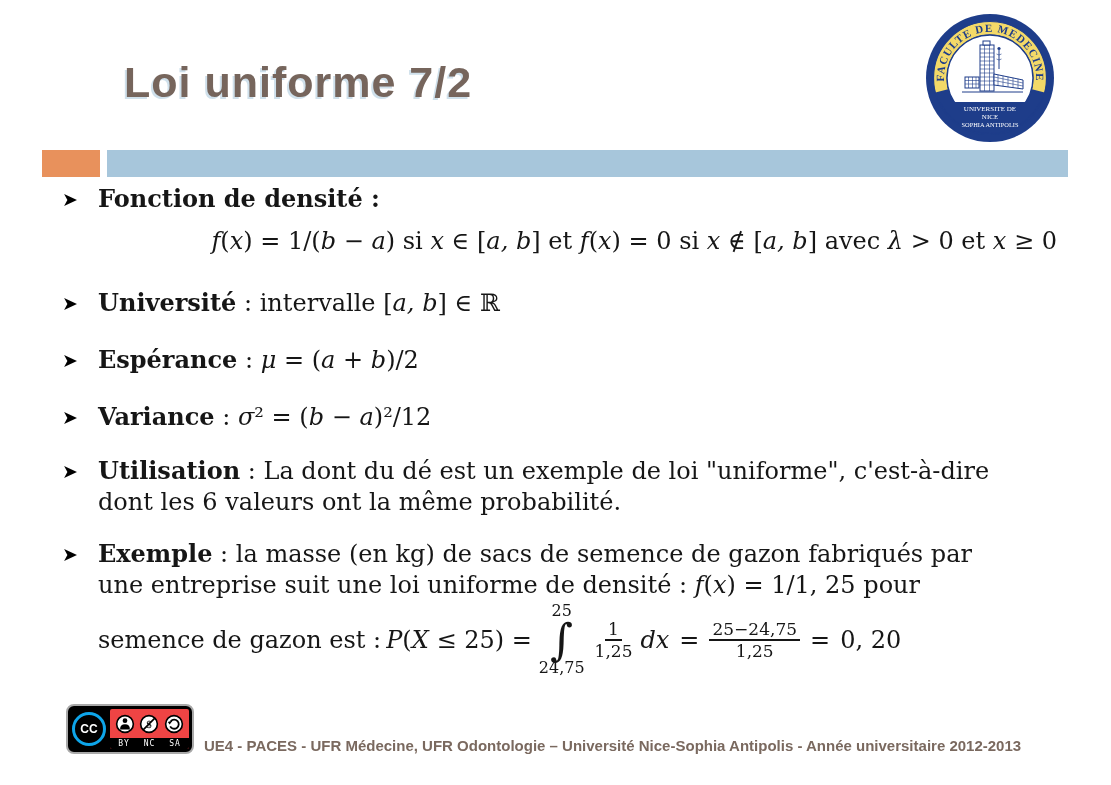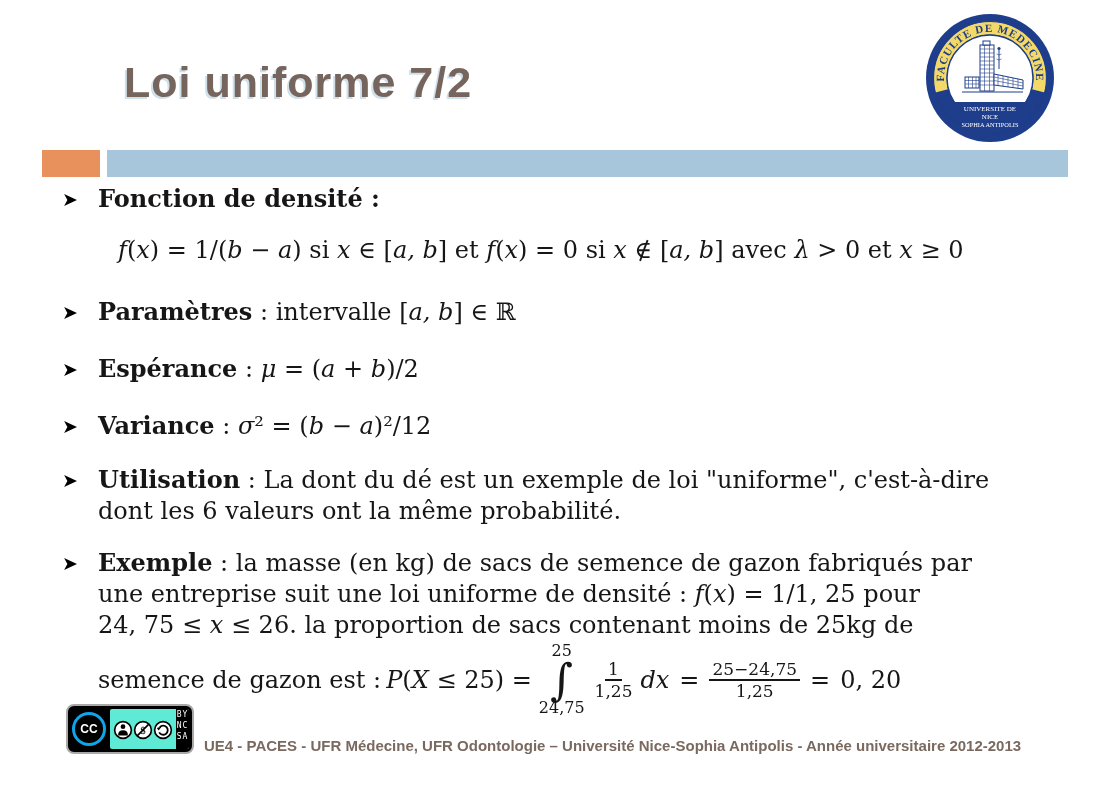--- a/index.html
+++ b/index.html
@@ -28,21 +28,21 @@
   .bwhite{fill:#fff;stroke:var(--logo-navy);stroke-width:1;}
   .bstroke{stroke:var(--logo-navy);stroke-width:0.6;fill:none;}
 
   
   .content{position:absolute;left:62px;top:183px;width:995px;font-size:24px;}
   .bullet{display:flex;}
   .arrow{flex:none;width:36px;font-family:"DejaVu Sans","Liberation Sans",sans-serif;
          font-size:19px;line-height:31px;padding-top:1px;color:#000;}
   .btext{flex:1;line-height:31px;}
   .lbl{font-weight:bold;}
-  .formula-line{margin-left:20px;margin-top:20px;line-height:31px;}
+  .formula-line{margin-left:20px;margin-top:11px;line-height:31px;text-align:right;}
   .mi{font-style:italic;}
   .mb-b1{margin-bottom:30px;}
   .mb-b2{margin-bottom:25px;}
   .mb-b3{margin-bottom:25px;}
   .mb-b4{margin-bottom:22px;}
   .mb-b5{margin-bottom:20px;}
 
   
   .mrow{display:flex;align-items:center;gap:5px;margin-top:2px;line-height:1.1;}
   .intblock{display:inline-flex;flex-direction:column;align-items:center;margin:0 2px;text-align:center;}
@@ -54,21 +54,21 @@
   .eq{margin:0 5px;}
 
   
   .footer{position:absolute;left:66px;top:704px;display:flex;align-items:flex-end;gap:10px;}
   .cc-badge{display:flex;gap:3px;background:#000;border:2px solid #a9a9a9;border-radius:8px;
             padding:3px;width:118px;height:40px;box-sizing:content-box;}
   .cc-left{width:36px;display:flex;align-items:center;justify-content:center;}
   .cc-roundel{width:28px;height:28px;border:3px solid #0ea5e9;border-radius:50%;background:#000;
               display:flex;align-items:center;justify-content:center;
               font-family:"Liberation Sans",sans-serif;font-weight:bold;font-size:12px;color:#fff;}
-  .cc-right{flex:1;background:#5eead4;display:flex;flex-direction:row;border-radius:2px;overflow:hidden;}
+  .cc-right{flex:1;background:#ef4444;display:flex;flex-direction:column;border-radius:2px;overflow:hidden;}
   .cc-icons{flex:1;display:flex;align-items:center;justify-content:space-around;padding:1px 3px 0 3px;}
   .cc-sub{background:#000;color:#fff;font-family:"DejaVu Sans Mono","Liberation Mono",monospace;
           font-size:8px;line-height:11px;text-align:center;letter-spacing:1px;word-spacing:8px;}
   .credit{font-family:"Liberation Sans","DejaVu Sans",sans-serif;font-size:15px;
           color:var(--footer-brown);white-space:nowrap;font-weight:bold;}
 </style>
 </head>
 <body style="--accent-orange: #E8915C; --accent-blue: #A7C6DB; --title-brown: #76655C; --footer-brown: #7A695F; --logo-navy: #1E3D8A; --logo-yellow: #F3D968;">
 
 <div class="slide">
@@ -115,21 +115,21 @@
     <div class="bullet mb-b1">
       <span class="arrow">➤</span>
       <div class="btext">
         <div><b class="lbl">Fonction de densité</b><b class="lbl"> :</b></div>
         <div class="formula-line"><span class="mi">f</span><span>(</span><span class="mi">x</span><span>) = 1/(</span><span class="mi">b</span><span> − </span><span class="mi">a</span><span>) si </span><span class="mi">x</span><span> ∈ [</span><span class="mi">a, b</span><span>] et </span><span class="mi">f</span><span>(</span><span class="mi">x</span><span>) = 0 si </span><span class="mi">x</span><span> ∉ [</span><span class="mi">a, b</span><span>] avec </span><span class="mi">λ</span><span> &gt; 0 et </span><span class="mi">x</span><span> ≥ 0</span></div>
       </div>
     </div>
 
     <div class="bullet mb-b2">
       <span class="arrow">➤</span>
-      <div class="btext"><b class="lbl">Paramètres</b><span> : </span><span><span>intervalle [</span><span class="mi">a, b</span><span>] ∈ ℝ</span></span></div>
+      <div class="btext"><b class="lbl">Université</b><span> : </span><span><span>intervalle [</span><span class="mi">a, b</span><span>] ∈ ℝ</span></span></div>
     </div>
 
     <div class="bullet mb-b3">
       <span class="arrow">➤</span>
       <div class="btext"><b class="lbl">Espérance</b><span> : </span><span><span class="mi">μ</span><span> = (</span><span class="mi">a</span><span> + </span><span class="mi">b</span><span>)/2</span></span></div>
     </div>
 
     <div class="bullet mb-b4">
       <span class="arrow">➤</span>
       <div class="btext"><b class="lbl">Variance</b><span> : </span><span><span class="mi">σ</span><span>² = (</span><span class="mi">b</span><span> − </span><span class="mi">a</span><span>)²/12</span></span></div>
@@ -141,21 +141,20 @@
         <div><b class="lbl">Utilisation</b><span> : </span><span>La dont du dé est un exemple de loi "uniforme", c'est-à-dire</span></div>
         <div>dont les 6 valeurs ont la même probabilité.</div>
       </div>
     </div>
 
     <div class="bullet">
       <span class="arrow">➤</span>
       <div class="btext">
         <div><b class="lbl">Exemple</b><span> : </span><span>la masse (en kg) de sacs de semence de gazon fabriqués par</span></div>
         <div><span>une entreprise suit une loi uniforme de densité : </span><span class="mi">f</span><span>(</span><span class="mi">x</span><span>) = 1/1, 25 pour</span></div>
-        <div><span>24, 75 ≤ </span><span class="mi">x</span><span> ≤ 26.  la proportion de sacs contenant moins de 25kg de</span></div>
         <div class="mrow">
           <span>semence de gazon est :</span>
           <span><span class="mi">P</span><span>(</span><span class="mi">X</span><span> ≤ 25) =</span></span>
           <span class="intblock">
             <span class="ilim">25</span>
             <span class="isign">∫</span>
             <span class="ilim">24,75</span>
           </span>
           <span class="frac">
             <span class="num">1</span>

